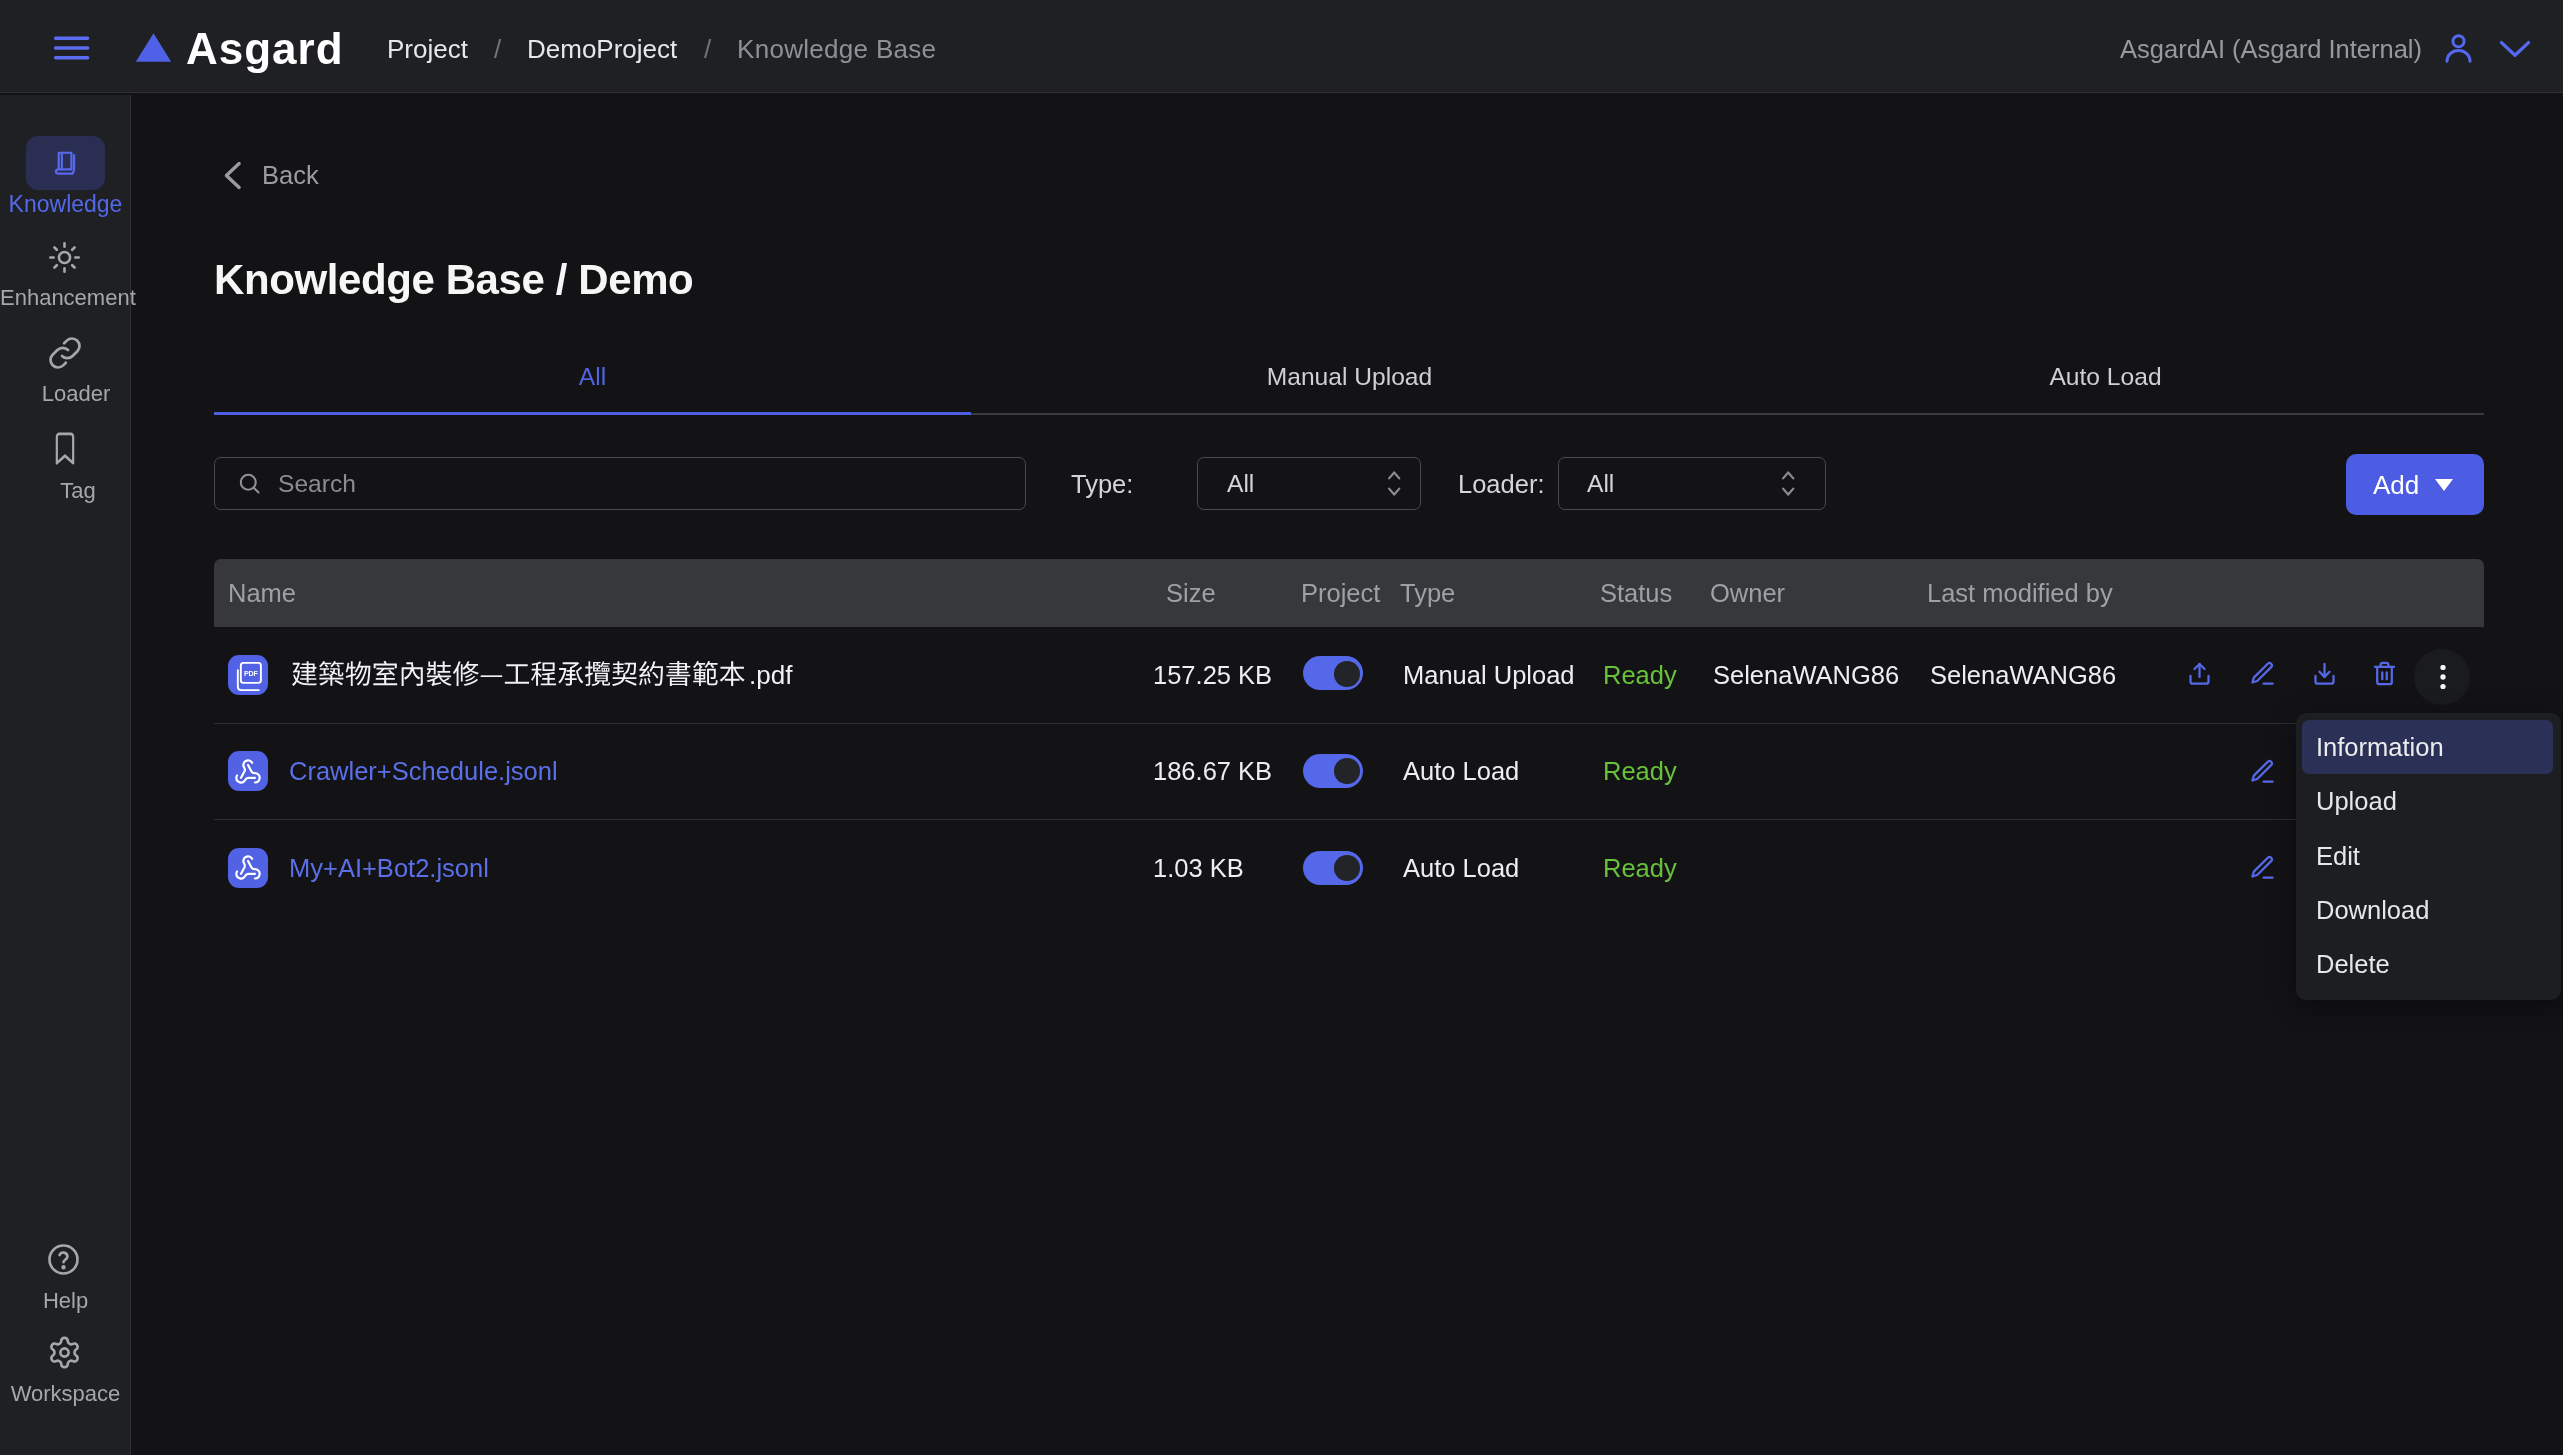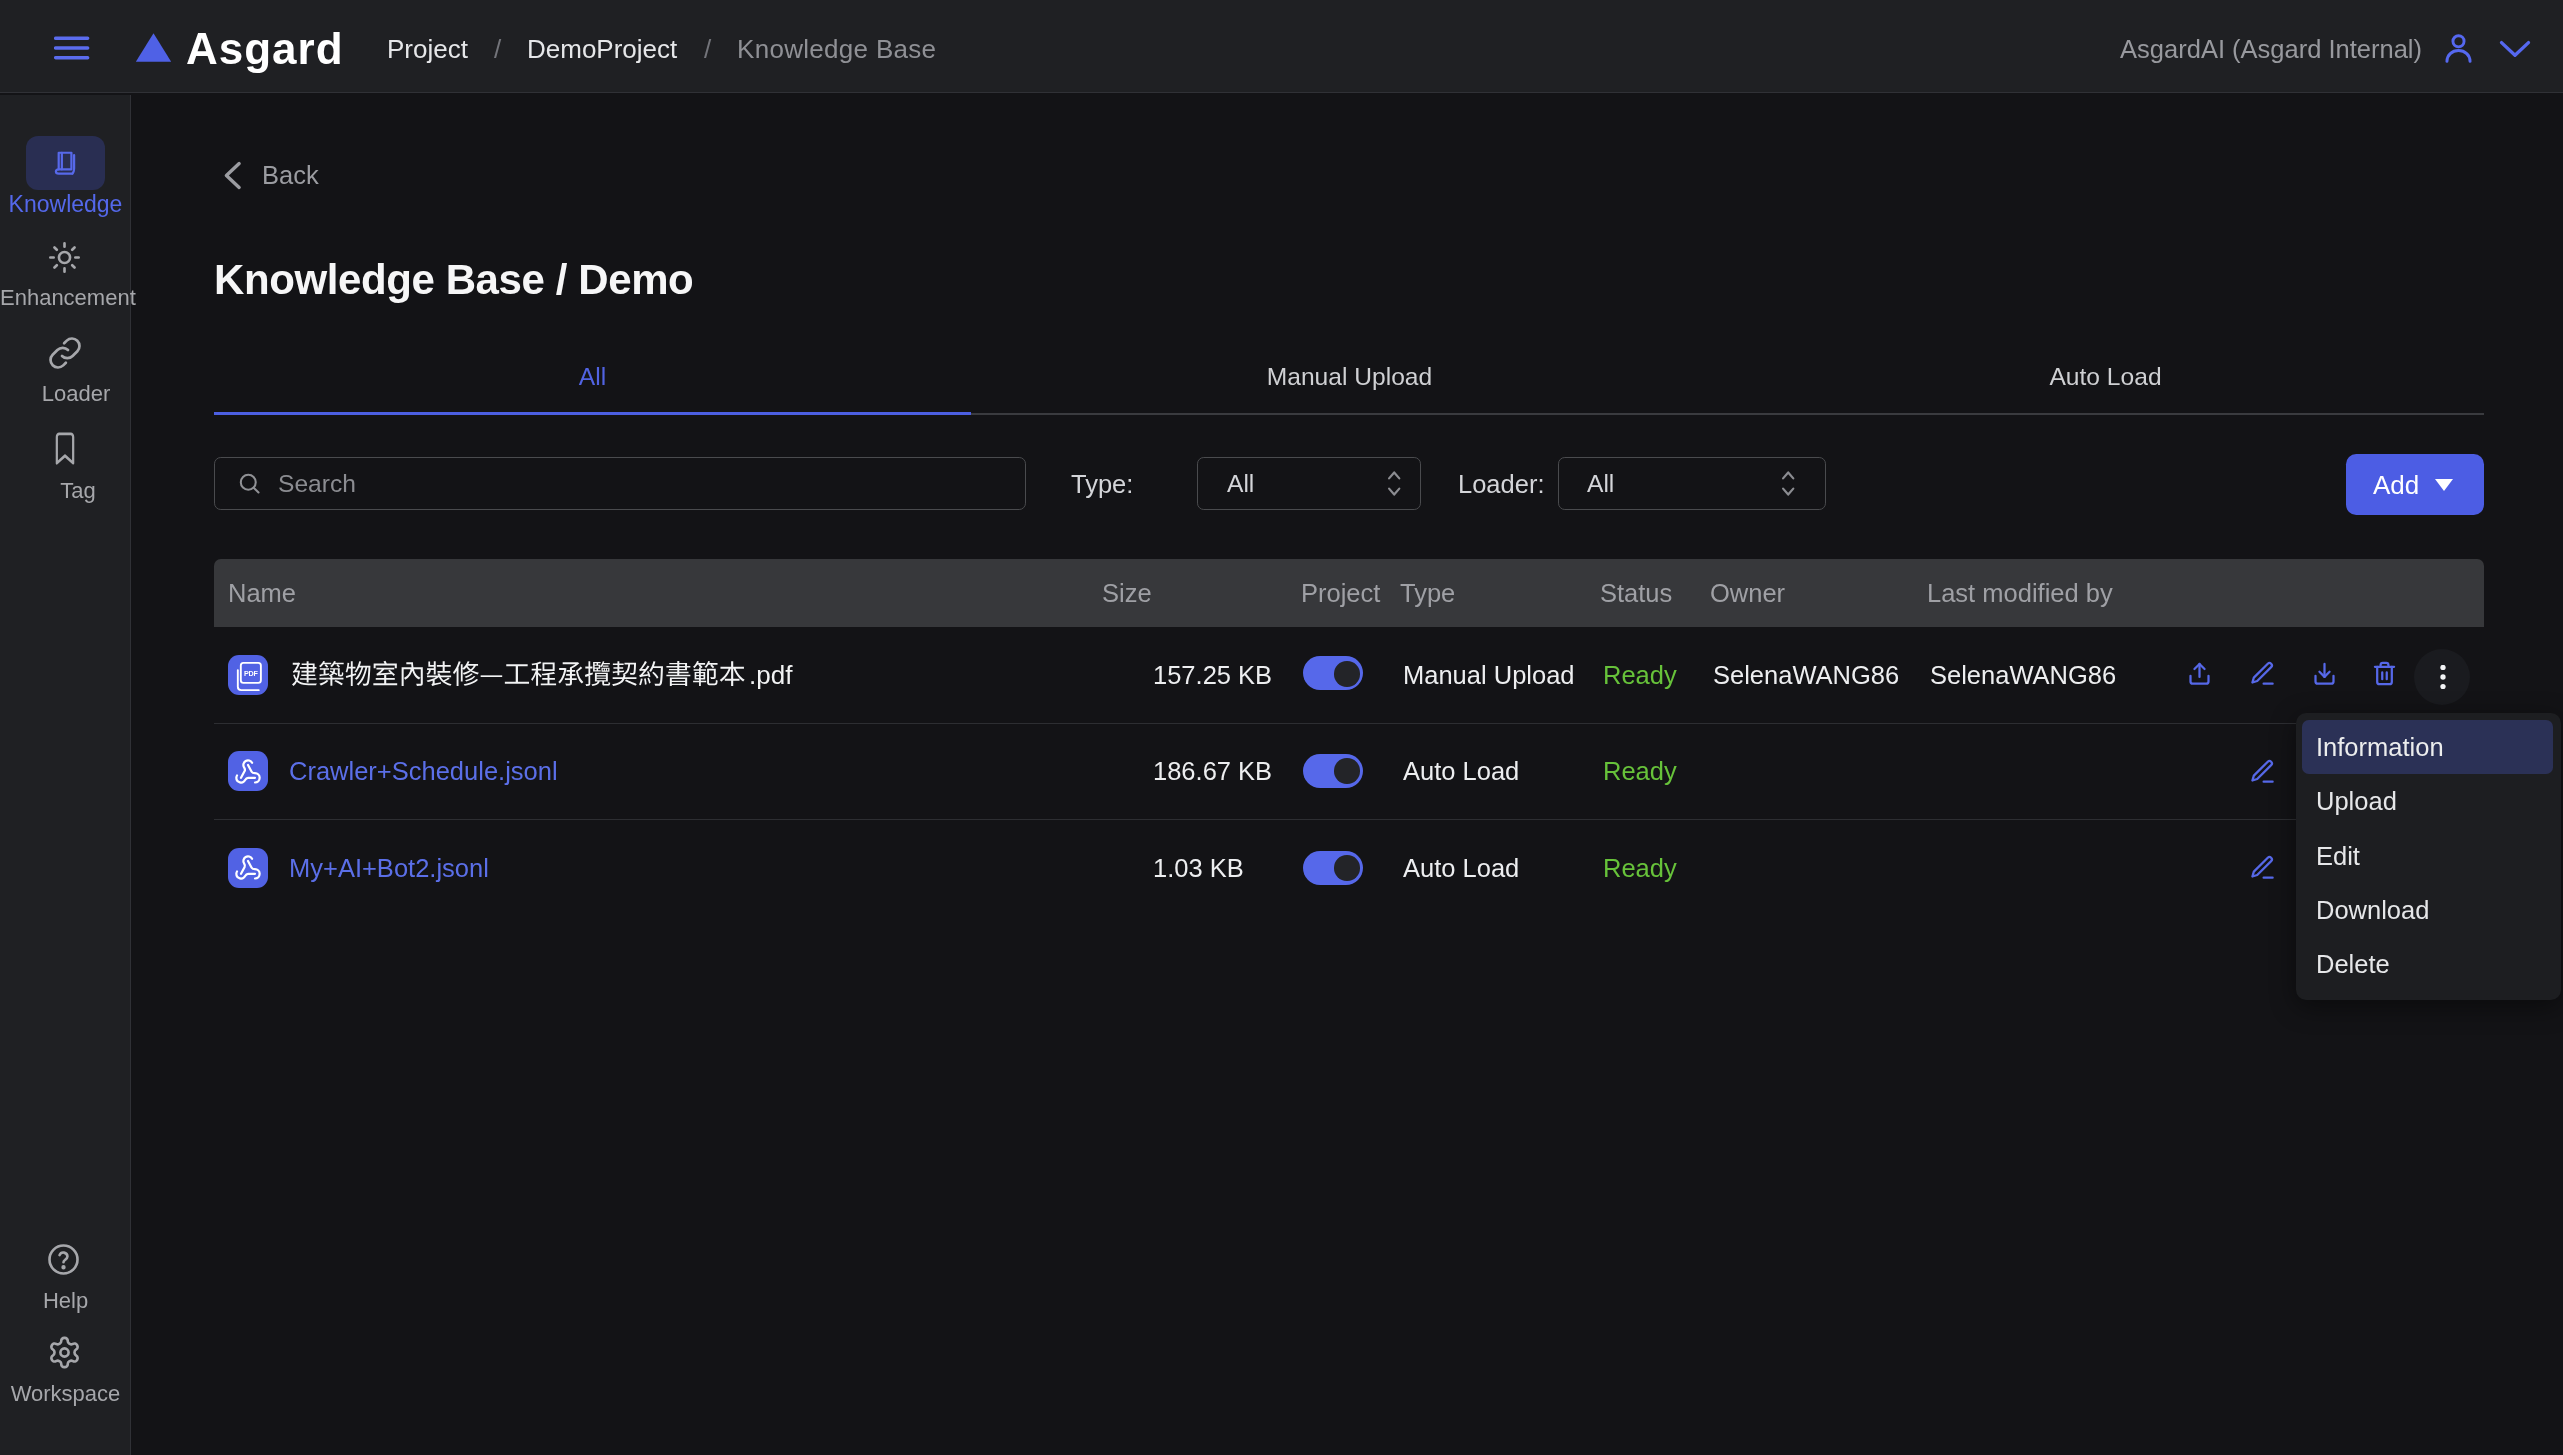--- a/index.html
+++ b/index.html
@@ -114,21 +114,21 @@
     <path d="M6 24 L12 31 L18 24"></path>
 </svg>
 <div class="abs" style="left:2346px;top:454px;width:138px;height:61px;border-radius:10.2px;background:#4c5de4;"></div>
 <div class="abs" style="left:2373px;top:470px;font-size:26px;color:#ffffff;">Add</div>
 <svg class="abs ic" style="left:2435px;top:479px" width="18" height="12" viewBox="0 0 21 14">
   <path d="M0 0 H21 L10.5 14 Z" fill="#ffffff"></path>
 </svg>
 
 <div class="abs" style="left:214px;top:559px;width:2270px;height:68px;background:#37383b;border-radius:6.8px 6.8px 0 0;"></div>
 <div class="abs" style="left:228px;top:579px;font-size:25.5px;color:#9fa0a5;">Name</div>
-<div class="abs" style="left:1102px;top:579px;font-size:25.5px;color:#9fa0a5;text-align:right;">Size</div>
+<div class="abs" style="left:1166px;top:579px;font-size:25.5px;color:#9fa0a5;text-align:right;">Size</div>
 <div class="abs" style="left:1301px;top:579px;font-size:25.5px;color:#9fa0a5;">Project</div>
 <div class="abs" style="left:1400px;top:579px;font-size:25.5px;color:#9fa0a5;">Type</div>
 <div class="abs" style="left:1600px;top:579px;font-size:25.5px;color:#9fa0a5;">Status</div>
 <div class="abs" style="left:1710px;top:579px;font-size:25.5px;color:#9fa0a5;">Owner</div>
 <div class="abs" style="left:1927px;top:579px;font-size:25.5px;color:#9fa0a5;">Last modified by</div>
 
 <div class="abs" style="left:214px;top:723px;width:2270px;height:1.3px;background:#2d2e32;"></div>
 <div class="abs" style="left:214px;top:819px;width:2270px;height:1.3px;background:#2d2e32;"></div>
 
 <div class="abs" style="left:228px;top:655px;width:40px;height:40px;border-radius:11px;background:#5162e4;"></div>

